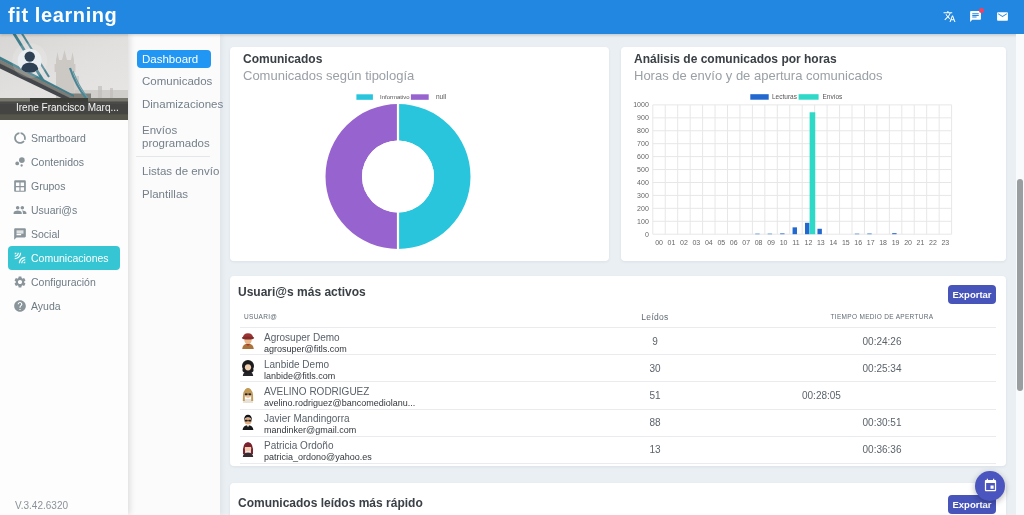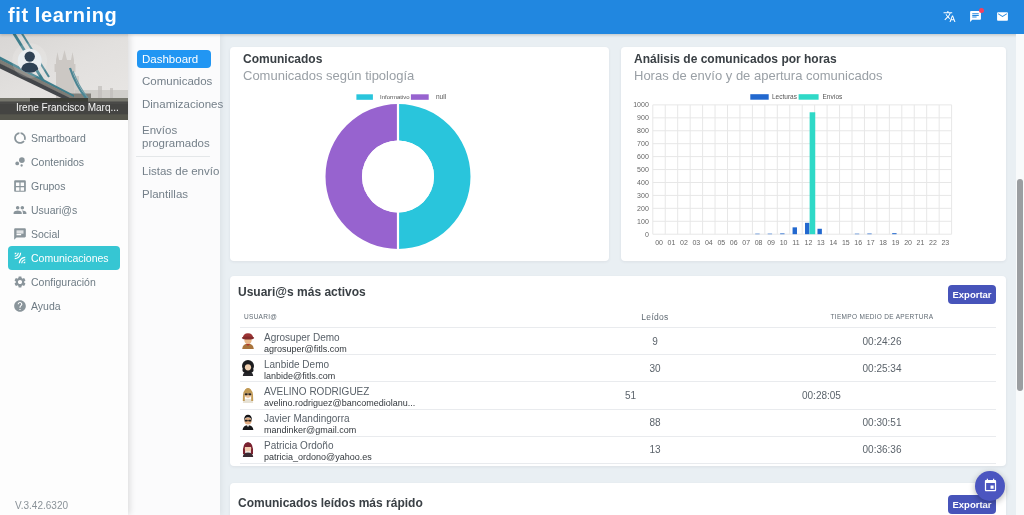--- a/index.html
+++ b/index.html
@@ -312,21 +312,21 @@
     <path d="M2.8 17 Q3.2 12.8 8 12.8 Q12.8 12.8 13.2 17 Z" fill="#e6e1d4"></path>
     <path d="M2.8 15 Q2.2 2.6 8 2.6 Q13.8 2.6 13.2 15 L11.2 15 L11.2 7.6 L4.8 7.6 L4.8 15 Z" fill="#c19a55"></path>
     <circle cx="8" cy="8.6" r="3.3" fill="#ecc39a"></circle>
     <path d="M4.4 7 Q4.8 2 8 2 Q11.2 2 11.6 7 Z" fill="#c19a55"></path>
     <rect x="4.7" y="7.3" width="2.9" height="2" rx="0.9" fill="#26221c"></rect>
     <rect x="8.4" y="7.3" width="2.9" height="2" rx="0.9" fill="#26221c"></rect>
     <rect x="7.4" y="7.5" width="1.2" height="0.7" fill="#26221c"></rect>
   </svg>
   <div class="abs tname" style="left:34px; top:110px;">AVELINO RODRIGUEZ</div>
   <div class="abs temail" style="left:34px; top:122px;">avelino.rodriguez@bancomediolanu...</div>
-  <div class="abs tval" style="left:395px; top:114px; width:60px; ">51</div>
+  <div class="abs tval" style="left:395px; top:114px; width:60px; text-align:center;">51</div>
   <div class="abs tval" style="left:572px; top:114px; width:160px; text-align:left;">00:28:05</div>
 
   <svg class="abs" style="left:10px; top:137px;" width="16" height="17" viewBox="0 0 16 17">
     <path d="M2.6 17 Q3 12.2 8 12.2 Q13 12.2 13.4 17 Z" fill="#17181a"></path>
     <path d="M6.8 12.3 L8 14.2 L9.2 12.3 L8.7 11.9 L7.3 11.9 Z" fill="#e8e8e8"></path>
     <circle cx="8" cy="7.9" r="3.5" fill="#e0ac82"></circle>
     <path d="M4.1 6.8 Q4.3 1.8 8 1.8 Q11.7 1.8 11.9 6.8 L11.2 6.8 Q11.2 4.2 8 4.2 Q4.8 4.2 4.8 6.8 Z" fill="#141416"></path>
     <rect x="4.6" y="6.7" width="3" height="1.9" rx="0.9" fill="#1b1b1b"></rect>
     <rect x="8.4" y="6.7" width="3" height="1.9" rx="0.9" fill="#1b1b1b"></rect>
     <rect x="7.3" y="6.9" width="1.4" height="0.7" fill="#1b1b1b"></rect>

